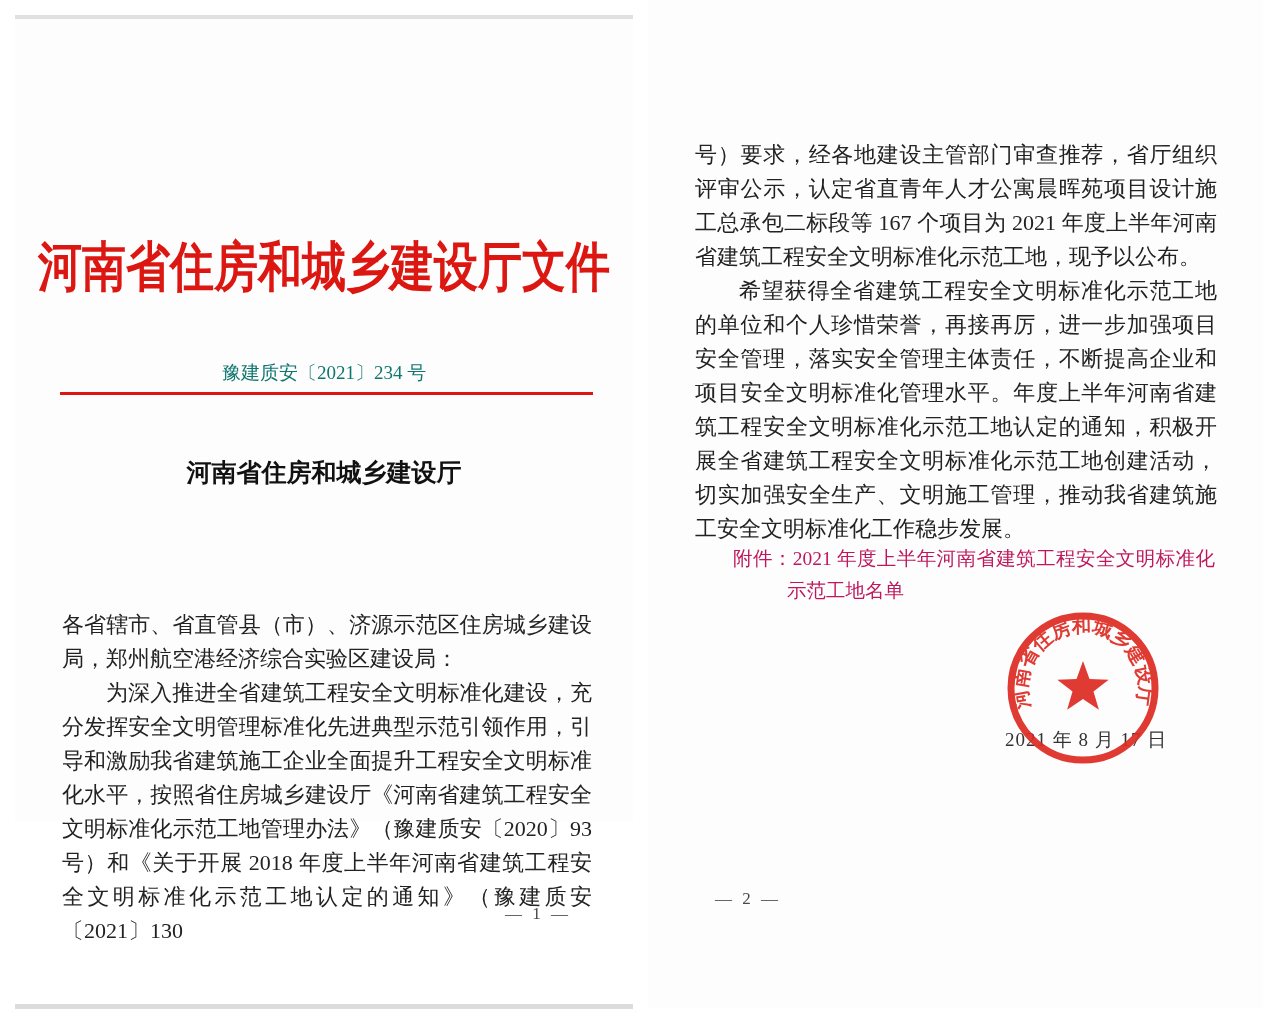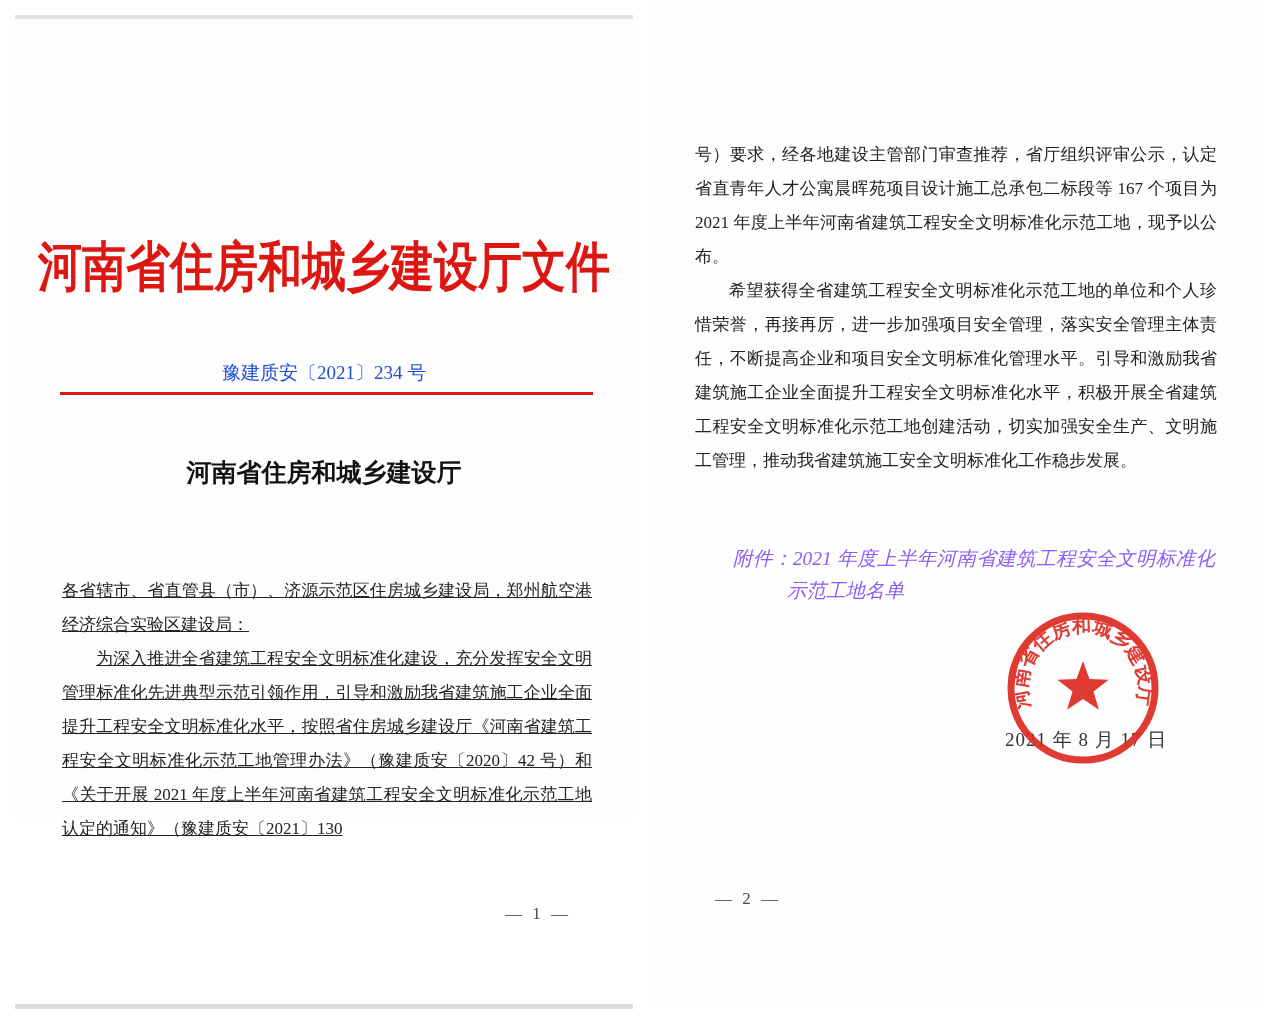--- a/index.html
+++ b/index.html
@@ -14,46 +14,46 @@
   
   #page1{left:15px;top:19px;width:618px;height:802px;}
   .red-header{
     position:absolute;top:212px;left:0;width:100%;
     text-align:center;font-weight:bold;font-size:44px;line-height:60px;
     transform:scaleY(1.22);transform-origin:center top;
     letter-spacing:0px;white-space:nowrap;
   }
   .doc-number{
     position:absolute;top:341px;left:0;width:100%;
-    text-align:center;font-size:19px;line-height:26px;color:#1d4ed8;
+    text-align:center;font-size:19px;line-height:26px;color:#0f766e;
   }
   .red-rule{position:absolute;top:373px;left:45px;width:533px;height:3px;}
   .doc-title{
     position:absolute;top:433px;left:0;width:100%;margin:0;
     text-align:center;font-size:25px;line-height:42px;font-weight:bold;color:#111;
   }
   .body-block{
     position:absolute;left:47px;width:530px;
-    font-size:17px;line-height:34px;text-align:justify;color:#222;
+    font-size:22px;line-height:34px;text-align:justify;color:#222;
   }
-  #page1 .body-block{top:555px;text-decoration:underline;}
+  #page1 .body-block{top:589px;}
   .body-block p{margin:0;}
   p.indent{text-indent:2em;}
   .page-num{
     position:absolute;font-size:17px;line-height:20px;color:#4a4a4a;
     letter-spacing:3px;white-space:nowrap;
   }
   #pagenum1{top:885px;right:62px;}
   
   #page2{left:648px;top:0px;width:615px;height:1008px;}
   #page2 .body-block{top:138px;width:522px;}
   .attachment{
     position:absolute;top:543px;left:85px;width:482px;margin:0;
     box-sizing:border-box;padding-left:54px;text-indent:-54px;
-    font-size:19.5px;line-height:32px;text-align:justify;color:#8b5cf6;font-style:italic;
+    font-size:19.5px;line-height:32px;text-align:justify;color:#be185d;
   }
   #pagenum2{top:889px;left:67px;}
   .seal{position:absolute;left:353px;top:606px;width:164px;height:164px;opacity:.92;}
   .seal-date{
     position:absolute;left:357px;top:726px;
     font-size:19px;line-height:28px;color:#333;letter-spacing:1px;white-space:nowrap;
   }
 </style>
 </head>
 <body>
@@ -68,31 +68,31 @@
   <div class="doc-number">豫建质安〔2021〕234 号</div>
 
   <div class="red-rule" style="background:#dc1712;"></div>
 
   <div class="doc-title">
     <div>河南省住房和城乡建设厅</div>
   </div>
 
   <div class="body-block">
     <p>各省辖市、省直管县（市）、济源示范区住房城乡建设局，郑州航空港经济综合实验区建设局：</p>
-    <p class="indent">为深入推进全省建筑工程安全文明标准化建设，充分发挥安全文明管理标准化先进典型示范引领作用，引导和激励我省建筑施工企业全面提升工程安全文明标准化水平，按照省住房城乡建设厅《河南省建筑工程安全文明标准化示范工地管理办法》（豫建质安〔2020〕42 号）和《关于开展 2021 年度上半年河南省建筑工程安全文明标准化示范工地认定的通知》（豫建质安〔2021〕130</p>
+    <p class="indent">为深入推进全省建筑工程安全文明标准化建设，充分发挥安全文明管理标准化先进典型示范引领作用，引导和激励我省建筑施工企业全面提升工程安全文明标准化水平，按照省住房城乡建设厅《河南省建筑工程安全文明标准化示范工地管理办法》（豫建质安〔2020〕93 号）和《关于开展 2018 年度上半年河南省建筑工程安全文明标准化示范工地认定的通知》（豫建质安〔2021〕130</p>
   </div>
 
   <div class="page-num" id="pagenum1">— 1 —</div>
 </div>
 
 <div class="page" id="page2">
 
   <div class="body-block">
     <p>号）要求，经各地建设主管部门审查推荐，省厅组织评审公示，认定省直青年人才公寓晨晖苑项目设计施工总承包二标段等 167 个项目为 2021 年度上半年河南省建筑工程安全文明标准化示范工地，现予以公布。</p>
-    <p class="indent">希望获得全省建筑工程安全文明标准化示范工地的单位和个人珍惜荣誉，再接再厉，进一步加强项目安全管理，落实安全管理主体责任，不断提高企业和项目安全文明标准化管理水平。引导和激励我省建筑施工企业全面提升工程安全文明标准化水平，积极开展全省建筑工程安全文明标准化示范工地创建活动，切实加强安全生产、文明施工管理，推动我省建筑施工安全文明标准化工作稳步发展。</p>
+    <p class="indent">希望获得全省建筑工程安全文明标准化示范工地的单位和个人珍惜荣誉，再接再厉，进一步加强项目安全管理，落实安全管理主体责任，不断提高企业和项目安全文明标准化管理水平。年度上半年河南省建筑工程安全文明标准化示范工地认定的通知，积极开展全省建筑工程安全文明标准化示范工地创建活动，切实加强安全生产、文明施工管理，推动我省建筑施工安全文明标准化工作稳步发展。</p>
   </div>
 
   <p class="attachment">附件：2021 年度上半年河南省建筑工程安全文明标准化示范工地名单</p>
 
   <div class="seal-date">2021 年 8 月 17 日</div>
 
   <svg class="seal" viewBox="0 0 164 164" xmlns="http://www.w3.org/2000/svg">
     <defs>
       <path id="sealArc" d="M 29.4 101.2 A 56 56 0 1 1 134.6 101.2" fill="none"></path>
     </defs>

